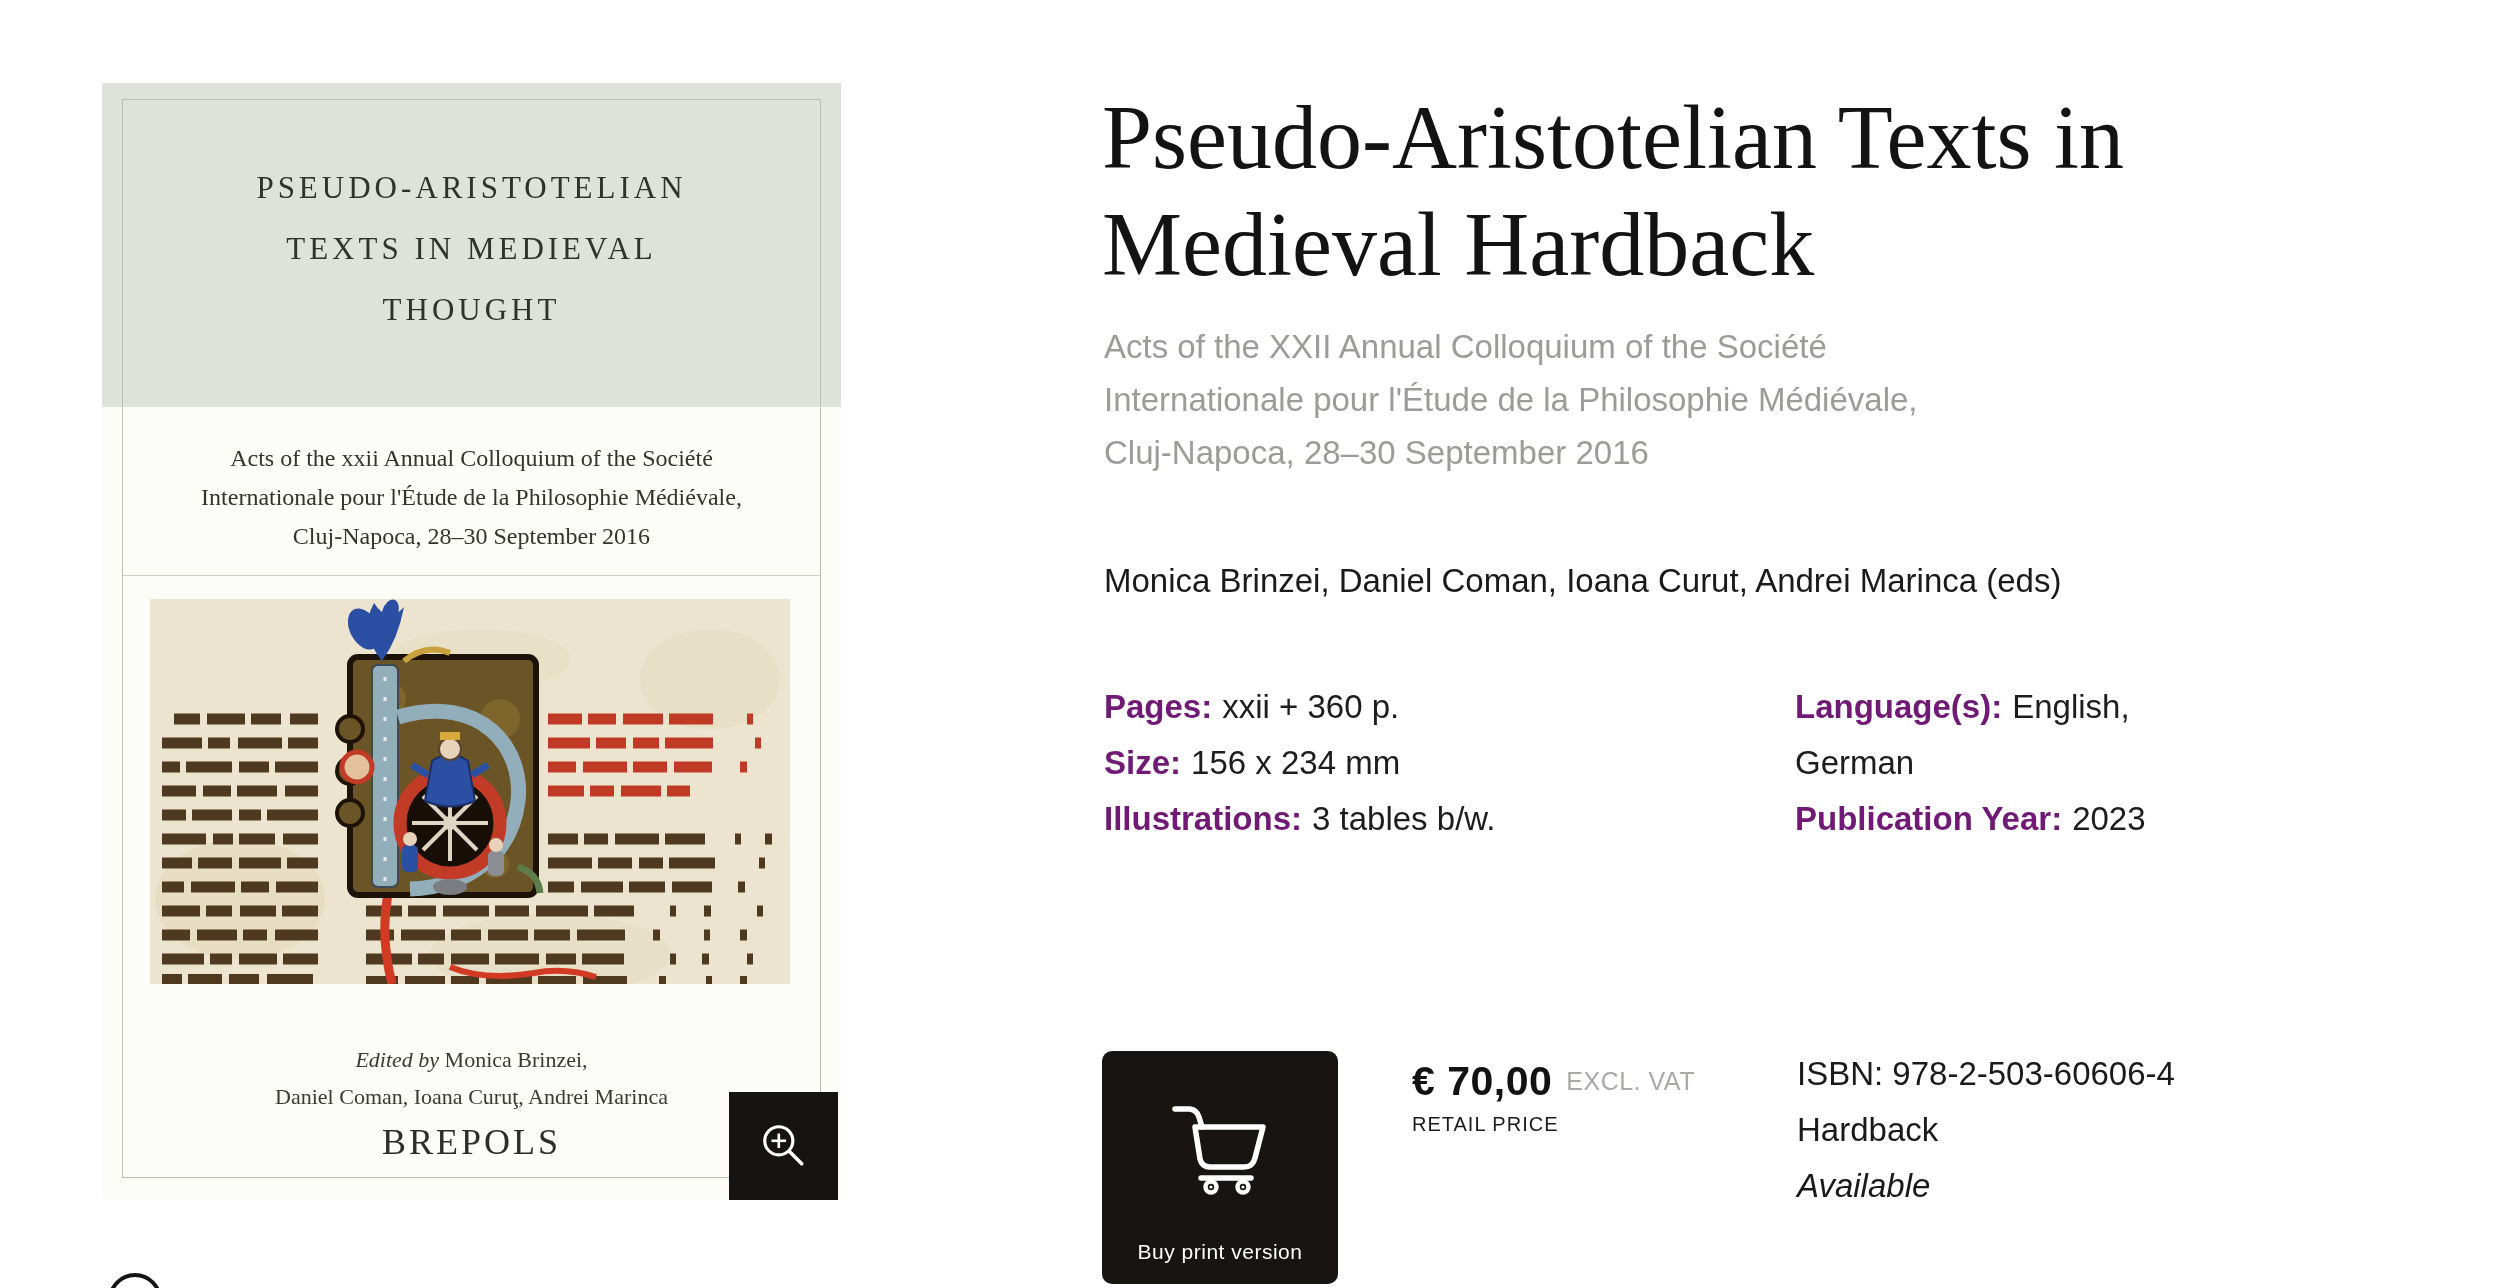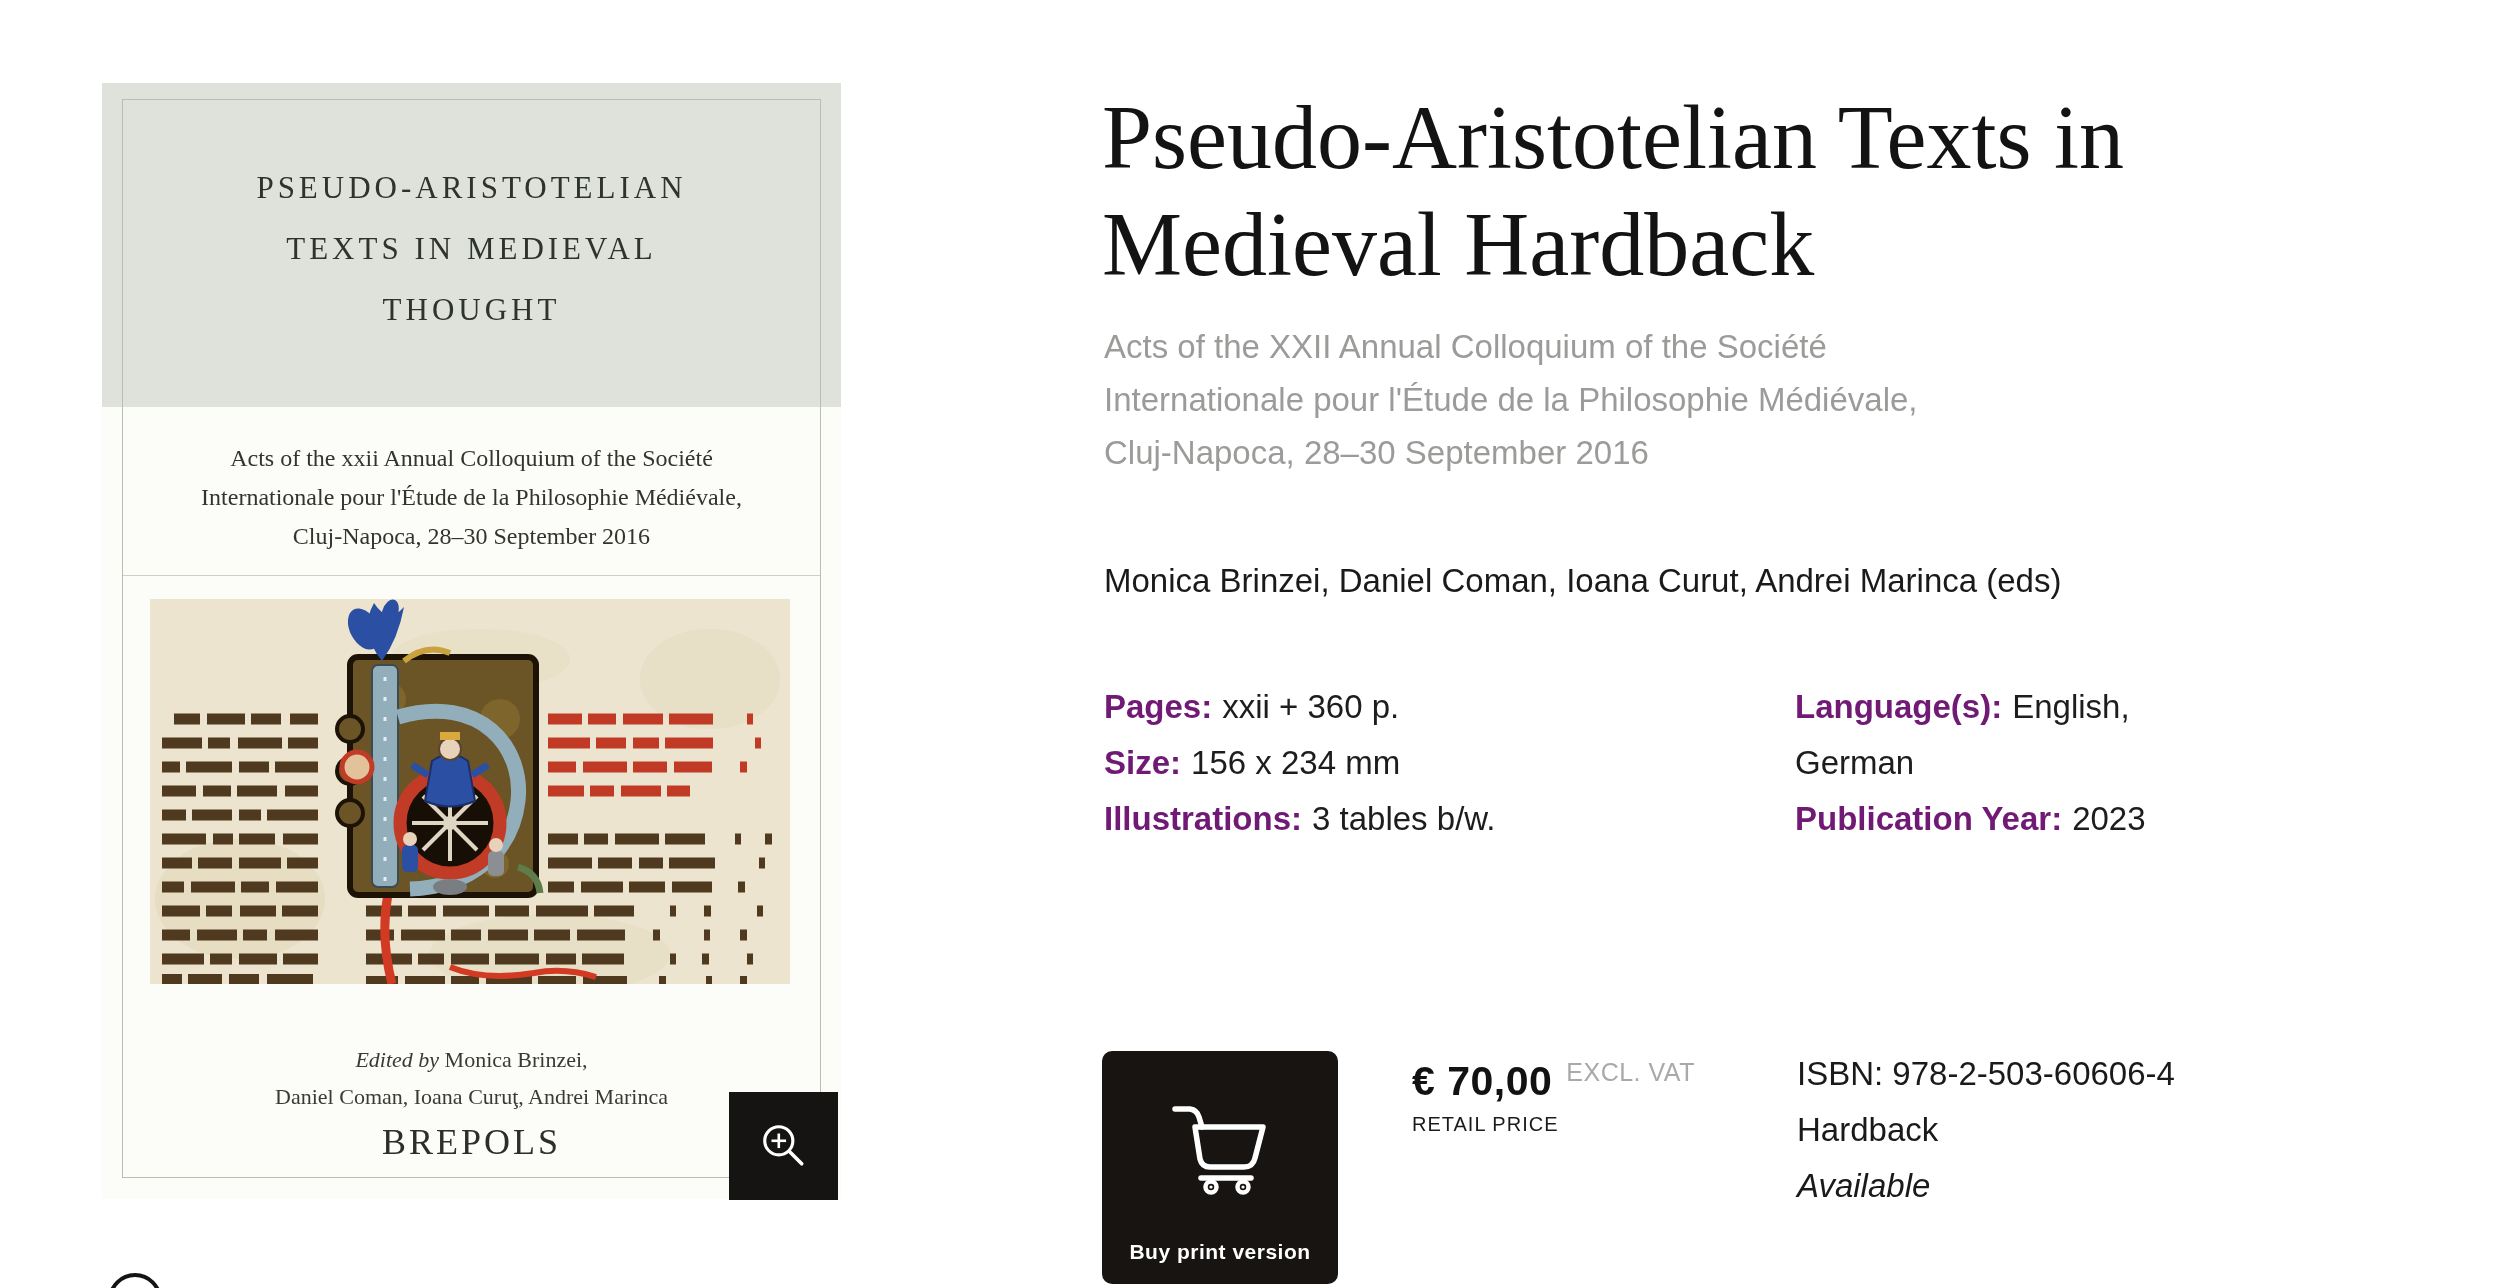--- a/index.html
+++ b/index.html
@@ -47,24 +47,24 @@
   .details-right{left:1795px;top:679px;width:400px;font-size:33px;line-height:56px;}
   .drow{display:block;}
   .dlabel{font-weight:bold;color:#701a75;padding-right:10px;}
   .dvalue{color:#1d1d1d;}
 
   
   .buy-btn{left:1102px;top:1051px;width:236px;height:233px;background:#171411;
     border:none;border-radius:10px;cursor:pointer;}
   .cart-wrap{left:63px;top:44px;width:110px;height:100px;}
   .buy-label{left:0;bottom:20px;width:100%;color:#ffffff;
-    font-size:21px;font-weight:bold;letter-spacing:0.5px;}
+    font-size:21px;font-weight:normal;letter-spacing:0.5px;}
 
   .price-block{left:1412px;top:1058px;}
-  .price-line{display:flex;align-items:flex-start;gap:14px;}
+  .price-line{display:flex;align-items:center;gap:14px;}
   .price{font-size:41px;font-weight:bold;color:#121212;letter-spacing:0.5px;}
   .vat{font-size:25px;color:#a9a9a7;letter-spacing:0.5px;}
   .retail{margin-top:8px;font-size:20px;letter-spacing:1px;color:#1b1b1b;}
 
   .isbn-block{left:1797px;top:1046px;font-size:33px;line-height:56px;color:#1a1a1a;}
   .isbn-block .avail{font-style:italic;}
 </style>
 </head>
 <body>
 

